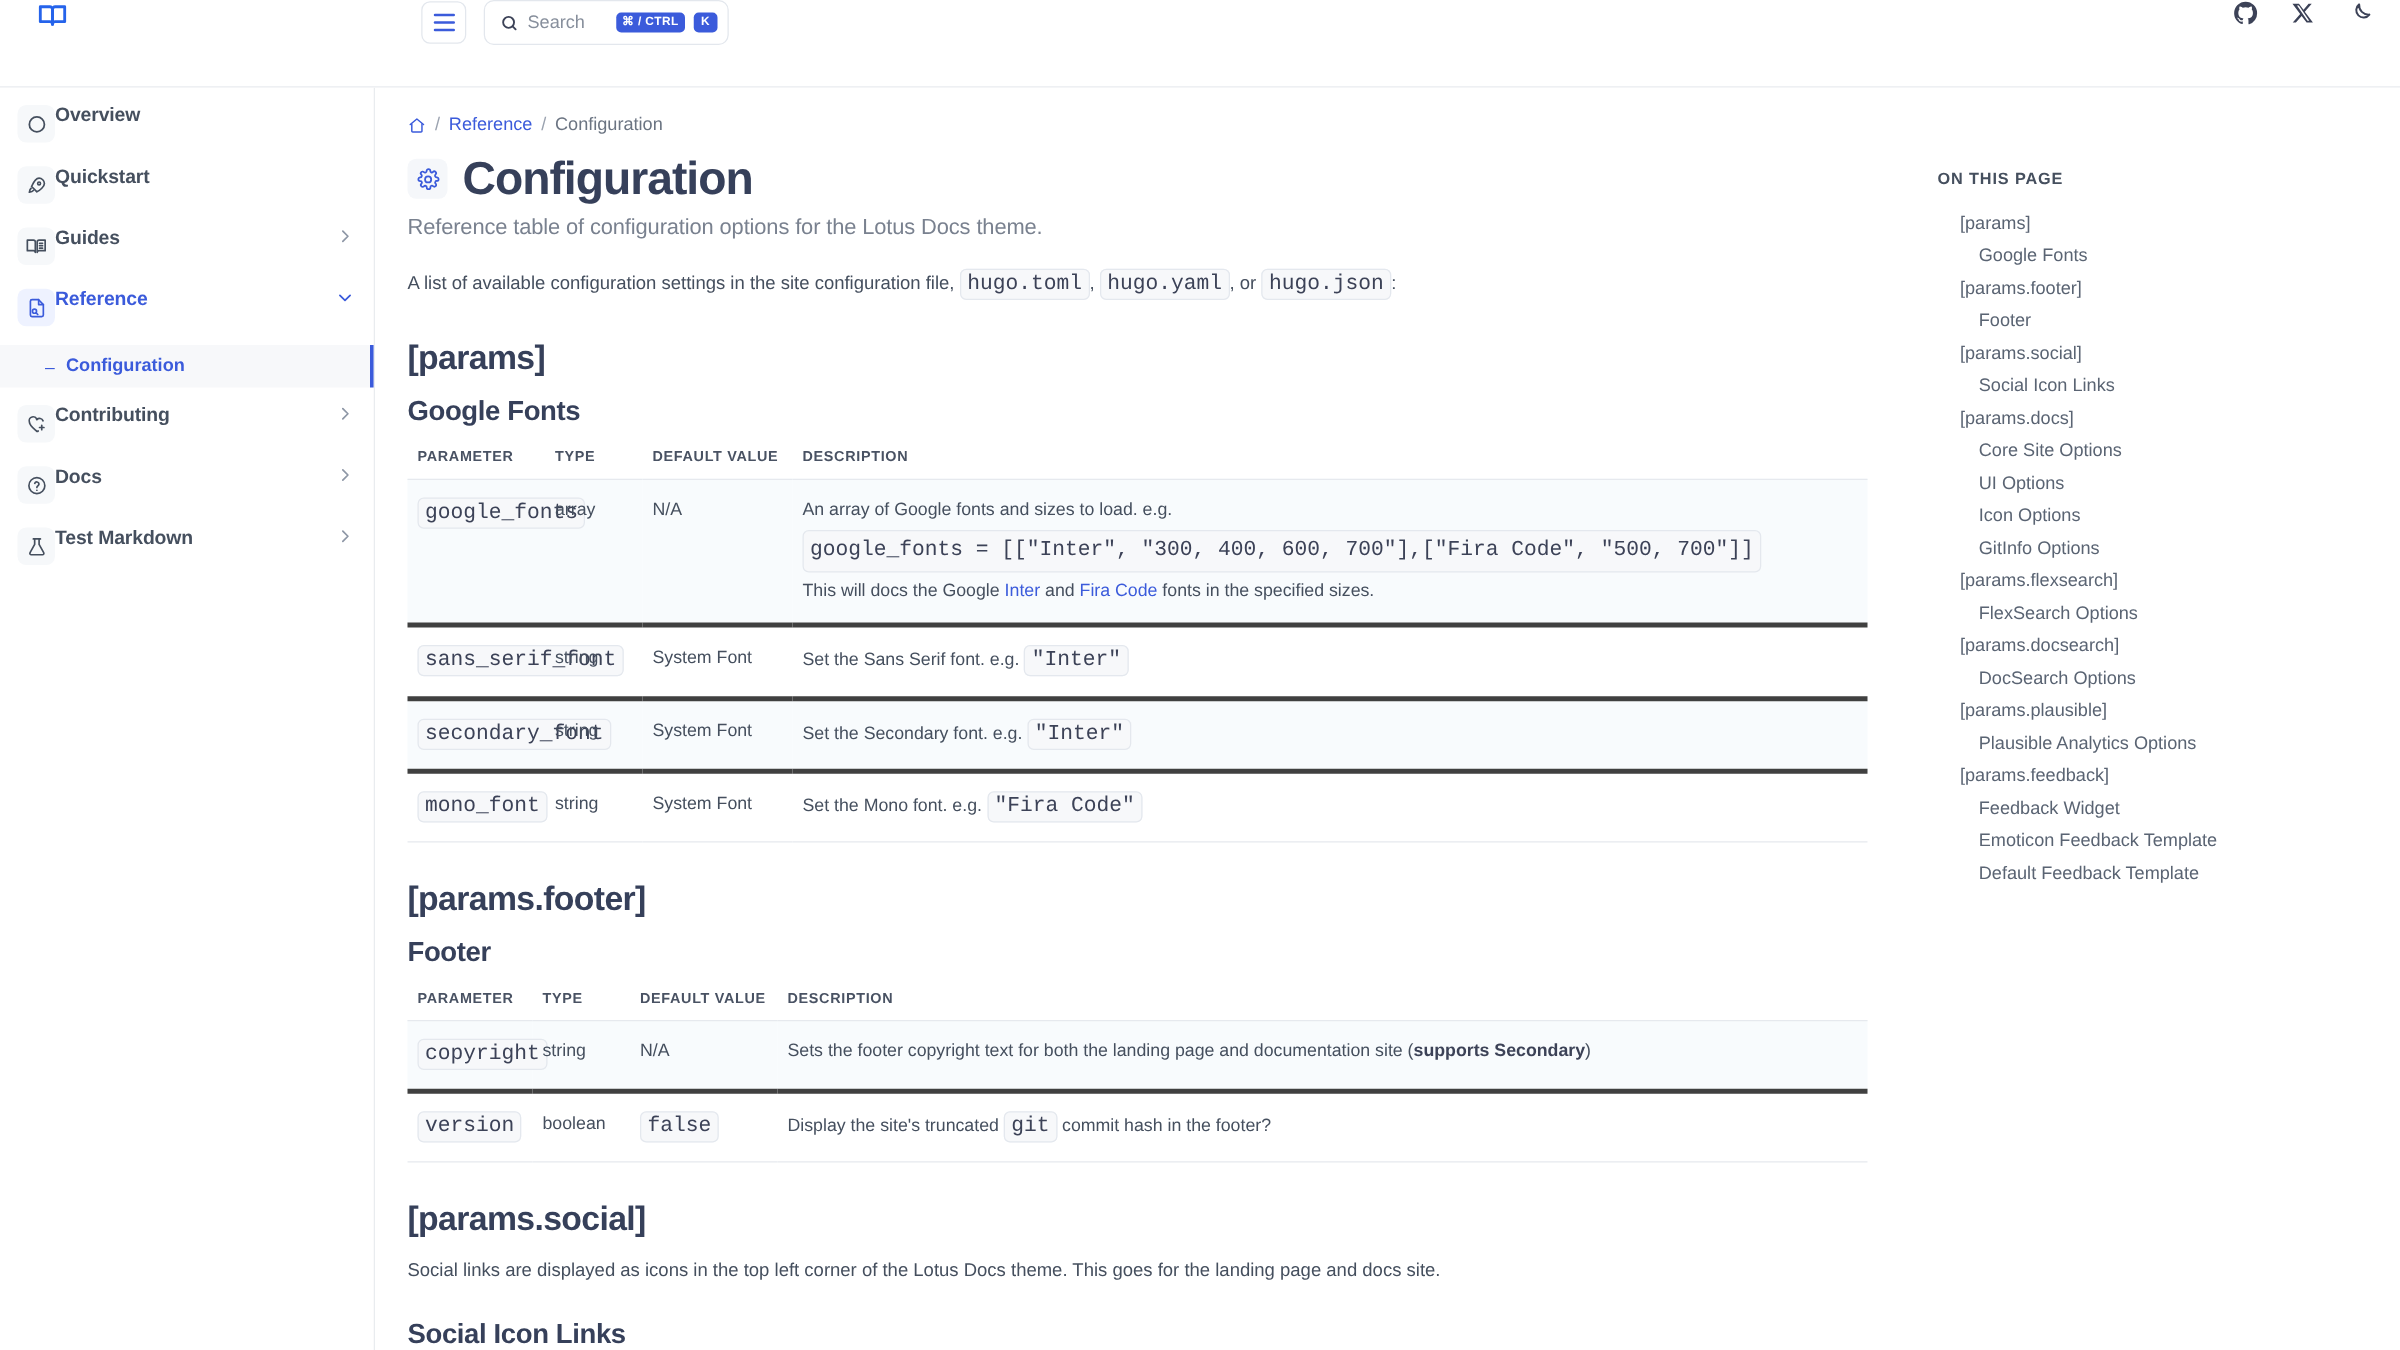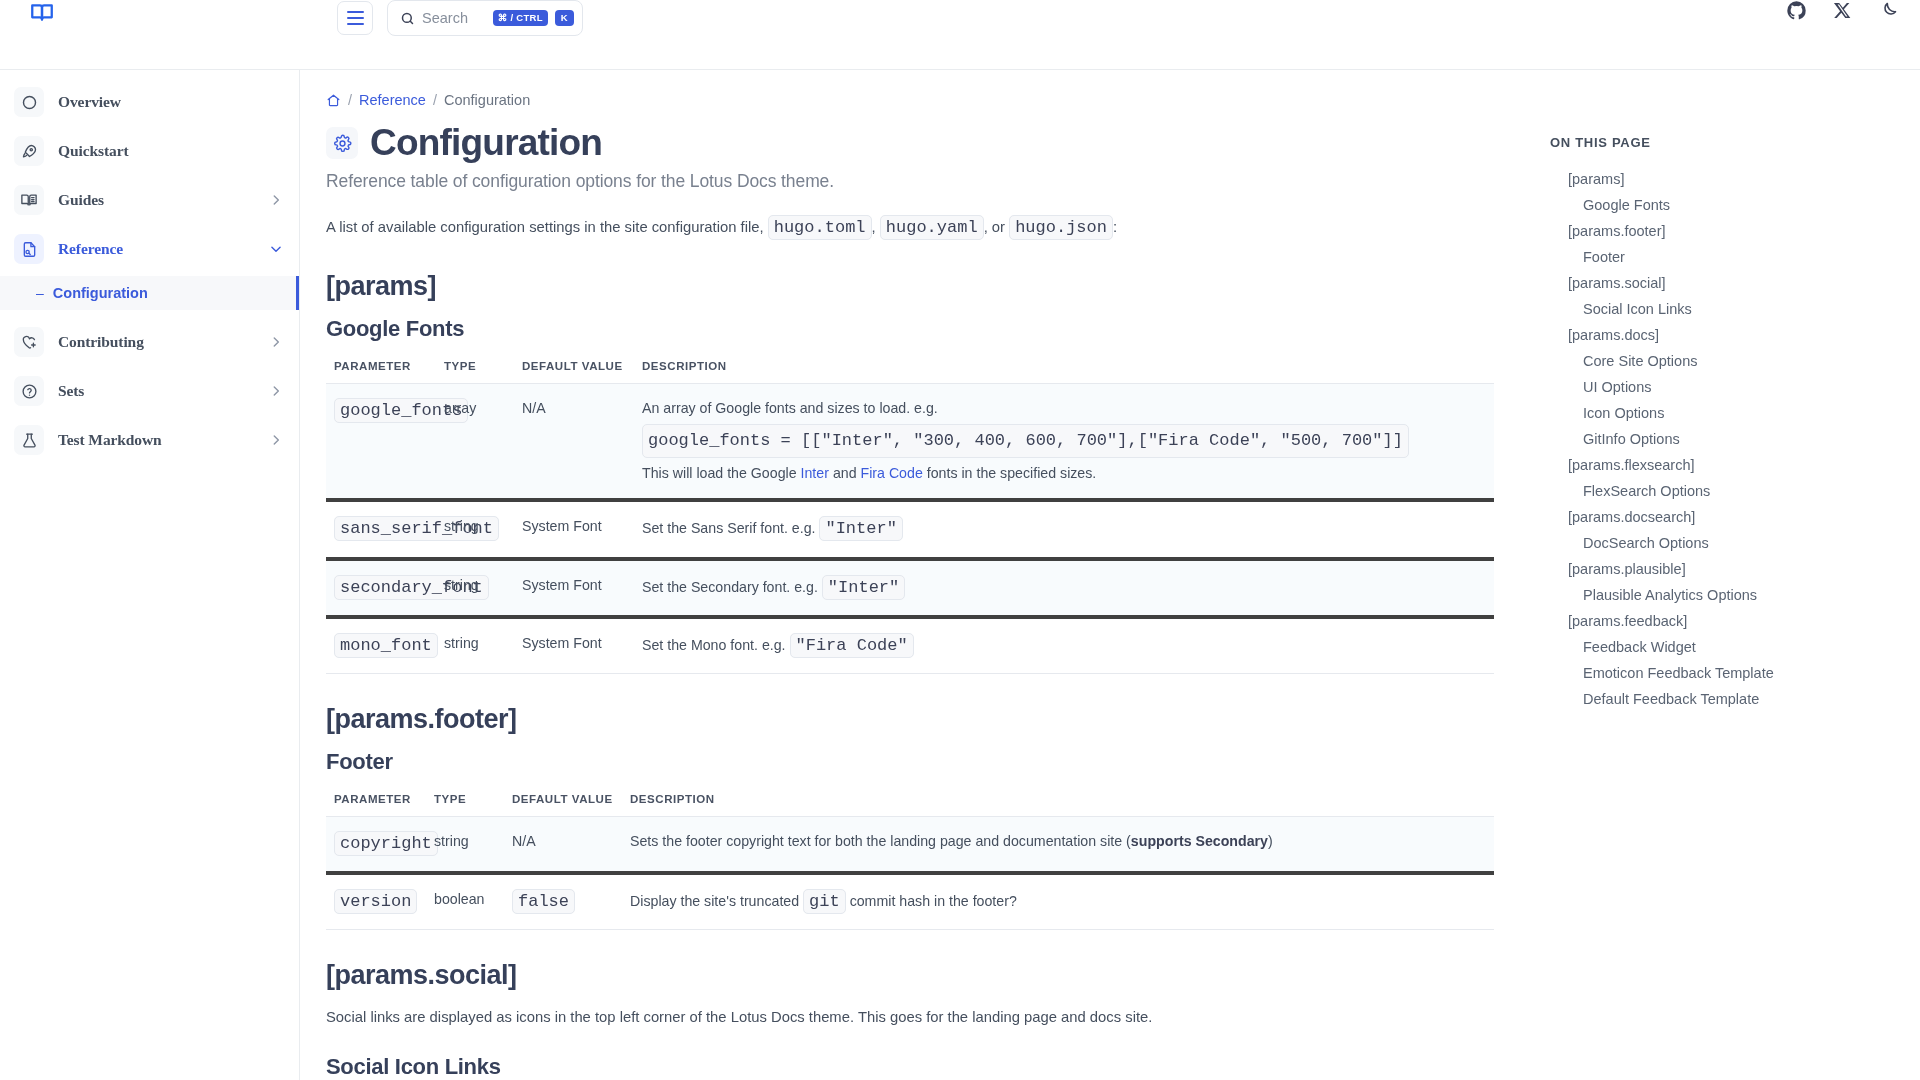--- a/index.html
+++ b/index.html
@@ -70,25 +70,24 @@
   
   .sidebar {
     position: absolute; top: 70px; left: 0;
     width: 300px; height: 1010px;
     background: #fff;
     border-right: 1px solid #e9ecef;
     padding-top: 14px;
     overflow: hidden;
   }
   .nav-item {
-    display: flex; align-items: center;
+    display: flex; 
     height: 36px; margin: 0 12px 13px 14px;
-    gap: 14px; cursor: pointer; position: relative;
+    cursor: pointer; position: relative;
     border-radius: 6px;
-    font-family: Liberation Serif, serif;
   }
   .nav-ico {
     width: 30px; height: 30px; min-width: 30px;
     background: #f6f8fa; border-radius: 7px;
     display: flex; align-items: center; justify-content: center;
   }
   .nav-label {
     font-size: 15.5px; font-weight: 700; color: #454f5e;
     letter-spacing: -.1px;
   }
@@ -330,21 +329,21 @@
   </div>
 
   <div class="nav-item">
     <span class="nav-ico">
       <svg width="17" height="17" viewBox="0 0 24 24" fill="none" stroke="#454f5e" stroke-width="1.9" stroke-linecap="round" stroke-linejoin="round">
         <circle cx="12" cy="12" r="9"></circle>
         <path d="M9.6 9.4a2.5 2.5 0 0 1 4.8.9c0 1.7-2.4 2.2-2.4 3.7"></path>
         <path d="M12 17.2h.01"></path>
       </svg>
     </span>
-    <span class="nav-label">Sets</span>
+    <span class="nav-label">Docs</span>
     <span class="chev">
       <svg width="14" height="14" viewBox="0 0 24 24" fill="none" stroke="currentColor" stroke-width="2.4" stroke-linecap="round" stroke-linejoin="round">
         <path d="M9 5l7 7-7 7"></path>
       </svg>
     </span>
   </div>
 
   <div class="nav-item">
     <span class="nav-ico">
       <svg width="17" height="17" viewBox="0 0 24 24" fill="none" stroke="#454f5e" stroke-width="1.9" stroke-linecap="round" stroke-linejoin="round">
@@ -415,21 +414,21 @@
     </thead>
     <tbody>
       <tr class="alt">
         <td><code class="ic">google_fonts</code></td>
         <td>array</td>
         <td>N/A</td>
         <td class="t-desc">
           <span class="blk">An array of Google fonts and sizes to load. e.g.</span>
           <code class="ic" style="display:inline-block;margin:4px 0;">google_fonts = [["Inter", "300, 400, 600, 700"],["Fira Code", "500, 700"]]</code>
           <span class="blk">
-            <span>This will load the Google</span>
+            <span>This will docs the Google</span>
             <a>Inter</a>
             <span>and</span>
             <a>Fira Code</a>
             <span>fonts in the specified sizes.</span>
           </span>
         </td>
       </tr>
       <tr>
         <td><code class="ic">sans_serif_font</code></td>
         <td>string</td>

